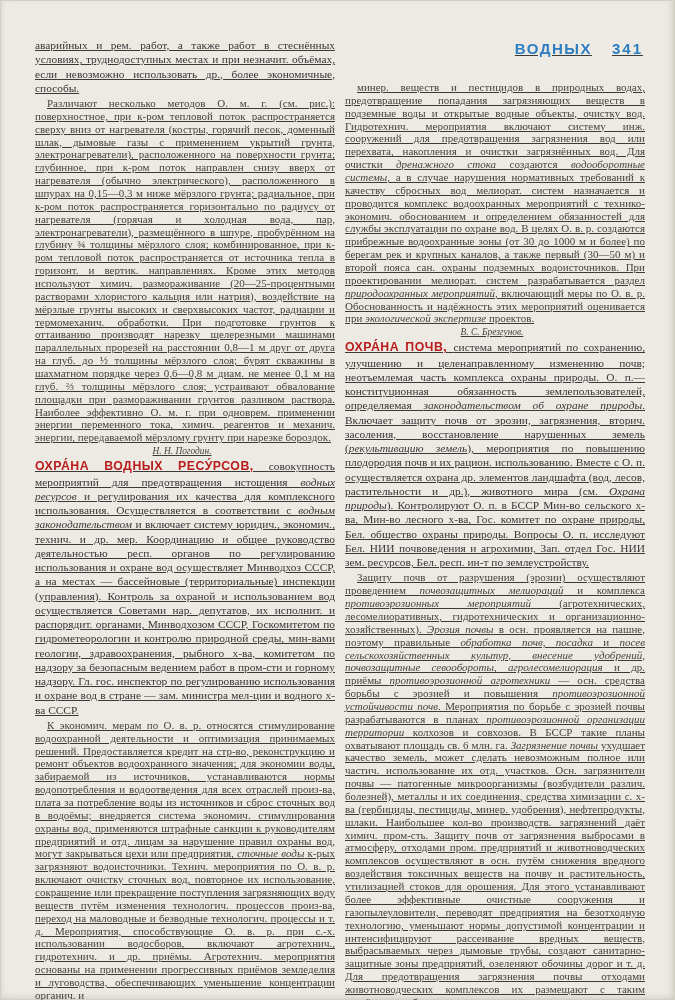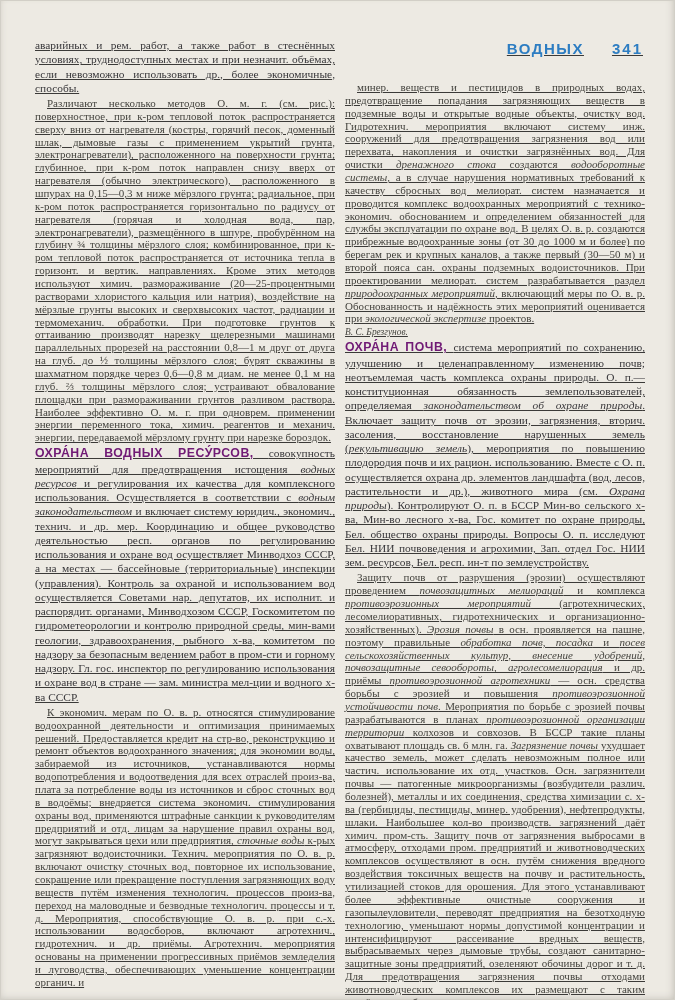--- a/index.html
+++ b/index.html
@@ -35,21 +35,21 @@
     font-weight: bold;
     font-size: 15px;
     letter-spacing: 1.5px;
     text-align: right;
     padding-right: 2px;
     margin-top: 2px;
     margin-bottom: 24px;
     white-space: nowrap;
   }
   .running-head .pgnum {
-    margin-left: 28px;
+    margin-left: 20px;
     letter-spacing: 2px;
   }
   .para {
     margin: 0 0 2px 0;
     text-align: justify;
   }
   .txt-lg {
     font-size: 11.4px;
     line-height: 1.25;
     color: #38373a;
@@ -60,40 +60,41 @@
     color: #45443f;
   }
   .indent {
     text-indent: 12px;
   }
   .entry-head {
     font-family: "Liberation Sans", "DejaVu Sans", sans-serif;
     font-weight: bold;
     font-size: 12.3px;
     letter-spacing: 0.5px;
-    color: #701a75;
+    color: #b91c1c;
   }
   .sig {
     font-size: 9.4px;
     font-style: italic;
-    text-align: left;
+    text-align: center;
     padding-right: 6px;
     margin: 0 0 3px 0;
     color: #45443f;
   }
   .para i { font-style: italic; }
 </style>
 </head>
 <body>
 
 <div class="paper">
   <div class="columns">
     <div class="col">
         <p class="para txt-lg"><span>аварийных и рем. работ, а также работ в стеснённых условиях, труднодоступных местах и при незначит. объёмах, если невозможно использовать др., более экономичные, способы.</span></p>
         <p class="para txt-sm indent"><span>Различают несколько методов О. м. г. (см. рис.): поверхностное, при к-ром тепловой поток распространяется сверху вниз от нагревателя (костры, горячий песок, доменный шлак, дымовые газы с применением укрытий грунта, электронагреватели), расположенного на поверхности грунта; глубинное, при к-ром поток направлен снизу вверх от нагревателя (обычно электрического), расположенного в шпурах на 0,15—0,3 м ниже мёрзлого грунта; радиальное, при к-ром поток распространяется горизонтально по радиусу от нагревателя (горячая и холодная вода, пар, электронагреватели), размещённого в шпуре, пробурённом на глубину ¾ толщины мёрзлого слоя; комбинированное, при к-ром тепловой поток распространяется от источника тепла в горизонт. и вертик. направлениях. Кроме этих методов используют химич. размораживание (20—25-процентными растворами хлористого кальция или натрия), воздействие на мёрзлые грунты высоких и сверхвысоких частот, радиации и термомеханич. обработки. При подготовке грунтов к оттаиванию производят нарезку щелерезными машинами параллельных прорезей на расстоянии 0,8—1 м друг от друга на глуб. до ½ толщины мёрзлого слоя; бурят скважины в шахматном порядке через 0,6—0,8 м диам. не менее 0,1 м на глуб. ⅔ толщины мёрзлого слоя; устраивают обвалование площадки при размораживании грунтов разливом раствора. Наиболее эффективно О. м. г. при одноврем. применении энергии переменного тока, химич. реагентов и механич. энергии, передаваемой мёрзлому грунту при нарезке бороздок.</span></p>
+        <p class="sig"><span>Н. Н. Погодин.</span></p>
         <p class="para txt-lg"><b class="entry-head">ОХРА́НА ВОДНЫХ РЕСУ́РСОВ, </b><span>совокупность мероприятий для предотвращения истощения </span><i>водных ресурсов</i><span> и регулирования их качества для комплексного использования. Осуществляется в соответствии с </span><i>водным законодательством</i><span> и включает систему юридич., экономич., технич. и др. мер. Координацию и общее руководство деятельностью респ. органов по регулированию использования и охране вод осуществляет Минводхоз СССР, а на местах — бассейновые (территориальные) инспекции (управления). Контроль за охраной и использованием вод осуществляется Советами нар. депутатов, их исполнит. и распорядит. органами, Минводхозом СССР, Госкомитетом по гидрометеорологии и контролю природной среды, мин-вами геологии, здравоохранения, рыбного х-ва, комитетом по надзору за безопасным ведением работ в пром-сти и горному надзору. Гл. гос. инспектор по регулированию использования и охране вод в стране — зам. министра мел-ции и водного х-ва СССР.</span></p>
         <p class="para txt-sm indent"><span>К экономич. мерам по О. в. р. относятся стимулирование водоохранной деятельности и оптимизация принимаемых решений. Предоставляется кредит на стр-во, реконструкцию и ремонт объектов водоохранного значения; для экономии воды, забираемой из источников, устанавливаются нормы водопотребления и водоотведения для всех отраслей произ-ва, плата за потребление воды из источников и сброс сточных вод в водоёмы; внедряется система экономич. стимулирования охраны вод, применяются штрафные санкции к руководителям предприятий и отд. лицам за нарушение правил охраны вод, могут закрываться цехи или предприятия, </span><i>сточные воды</i><span> к-рых загрязняют водоисточники. Технич. мероприятия по О. в. р. включают очистку сточных вод, повторное их использование, сокращение или прекращение поступления загрязняющих воду веществ путём изменения технологич. процессов произ-ва, переход на маловодные и безводные технологич. процессы и т. д. Мероприятия, способствующие О. в. р. при с.-х. использовании водосборов, включают агротехнич., гидротехнич. и др. приёмы. Агротехнич. мероприятия основаны на применении прогрессивных приёмов земледелия и луговодства, обеспечивающих уменьшение концентрации органич. и</span></p>
       </div>
     <div class="col">
       <div class="running-head" style="color: rgb(45, 125, 194);">
         <span>ВОДНЫХ</span><span class="pgnum">341</span>
       </div>
       <div>
           <p class="para txt-sm indent"><span>минер. веществ и пестицидов в природных водах, предотвращение попадания загрязняющих веществ в подземные воды и открытые водные объекты, очистку вод. Гидротехнич. мероприятия включают систему инж. сооружений для предотвращения загрязнения вод или перехвата, накопления и очистки загрязнённых вод. Для очистки </span><i>дренажного стока</i><span> создаются </span><i>водооборотные системы</i><span>, а в случае нарушения нормативных требований к качеству сбросных вод мелиорат. систем назначается и проводится комплекс водоохранных мероприятий с технико-экономич. обоснованием и определением обязанностей для службы эксплуатации по охране вод. В целях О. в. р. создаются прибрежные водоохранные зоны (от 30 до 1000 м и более) по берегам рек и крупных каналов, а также первый (30—50 м) и второй пояса сан. охраны подземных водоисточников. При проектировании мелиорат. систем разрабатывается раздел </span><i>природоохранных мероприятий</i><span>, включающий меры по О. в. р. Обоснованность и надёжность этих мероприятий оценивается при </span><i>экологической экспертизе</i><span> проектов.</span></p>
           <p class="sig"><span>В. С. Брезгунов.</span></p>

